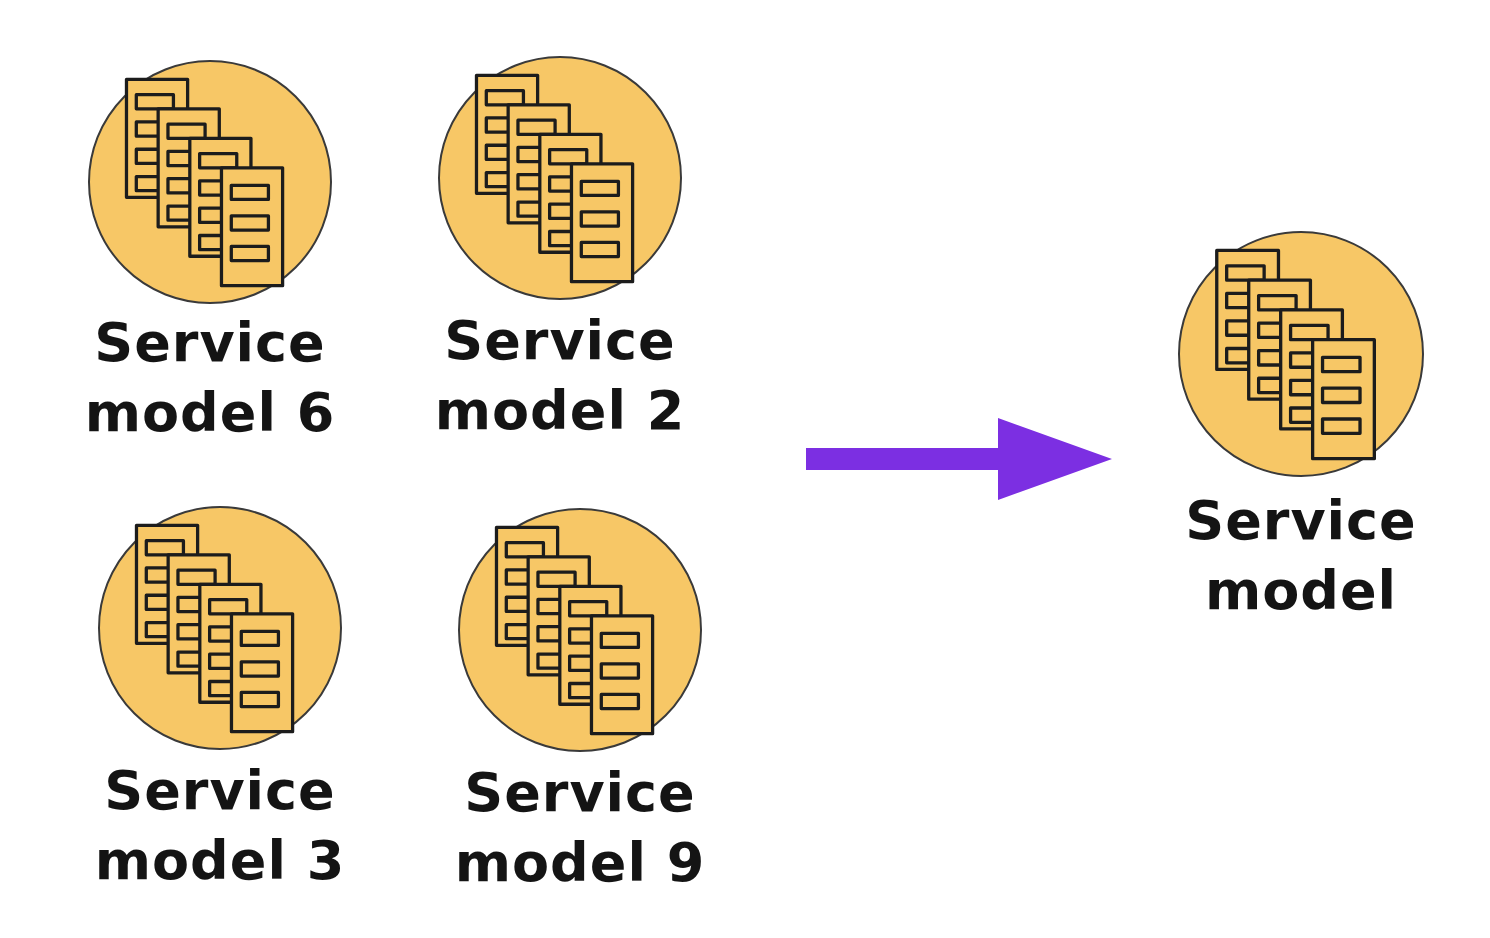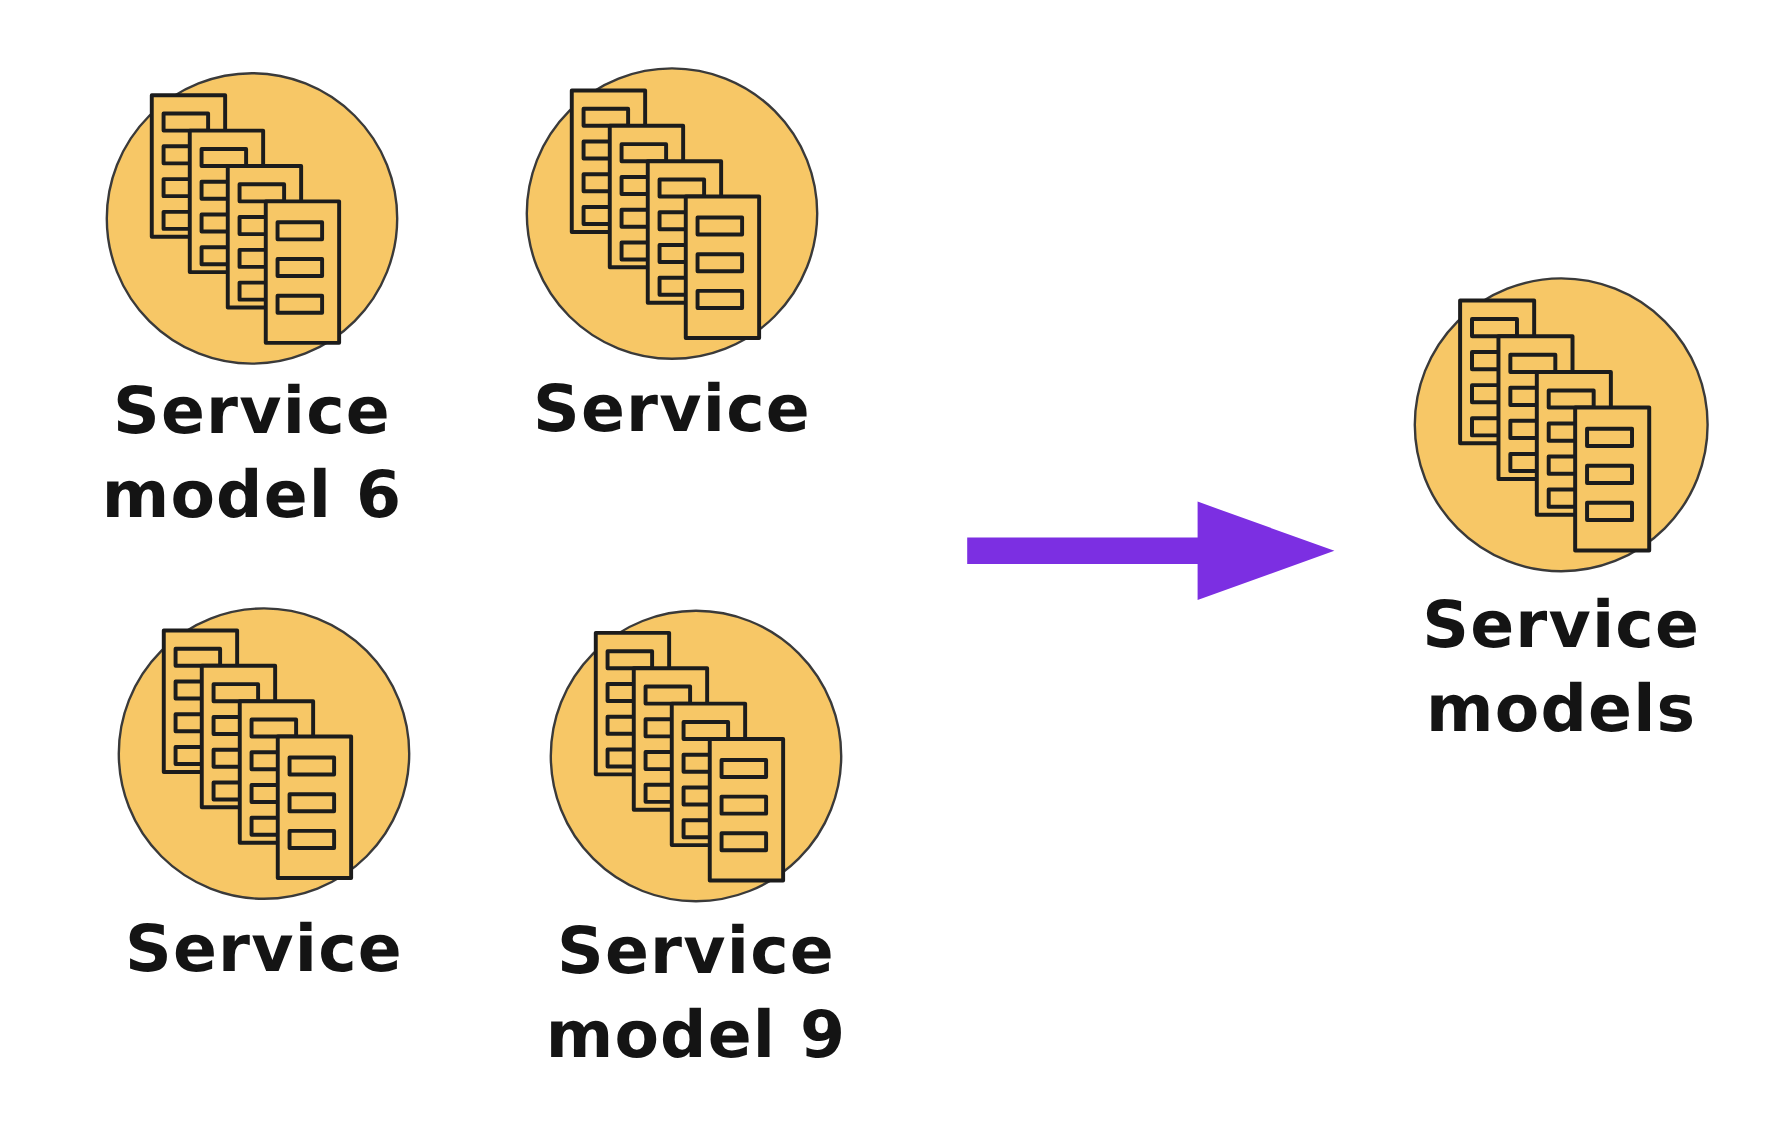--- a/index.html
+++ b/index.html
@@ -110,31 +110,33 @@
 
   <div class="node-circle" id="circle-2">
     <span>
       <svg width="170" height="214">
           <use href="#doc-stack"></use>
         </svg>
     </span>
   </div>
   <div class="node-label" id="label-2">
     <span class="line">Service</span>
+    <span class="line">model 2</span>
   </div>
 
   <div class="node-circle" id="circle-3">
     <span>
       <svg width="170" height="214">
           <use href="#doc-stack"></use>
         </svg>
     </span>
   </div>
   <div class="node-label" id="label-3">
     <span class="line">Service</span>
+    <span class="line">model 3</span>
   </div>
 
   <div class="node-circle" id="circle-4">
     <span>
       <svg width="170" height="214">
           <use href="#doc-stack"></use>
         </svg>
     </span>
   </div>
   <div class="node-label" id="label-4">
@@ -148,16 +150,16 @@
 
   <div class="node-circle" id="circle-5">
     <span>
       <svg width="172" height="216">
           <use href="#doc-stack"></use>
         </svg>
     </span>
   </div>
   <div class="node-label" id="label-5">
     <span class="line">Service</span>
-    <span class="line">models</span>
+    <span class="line">model</span>
   </div>
 
 </div>
 
 </body></html>

